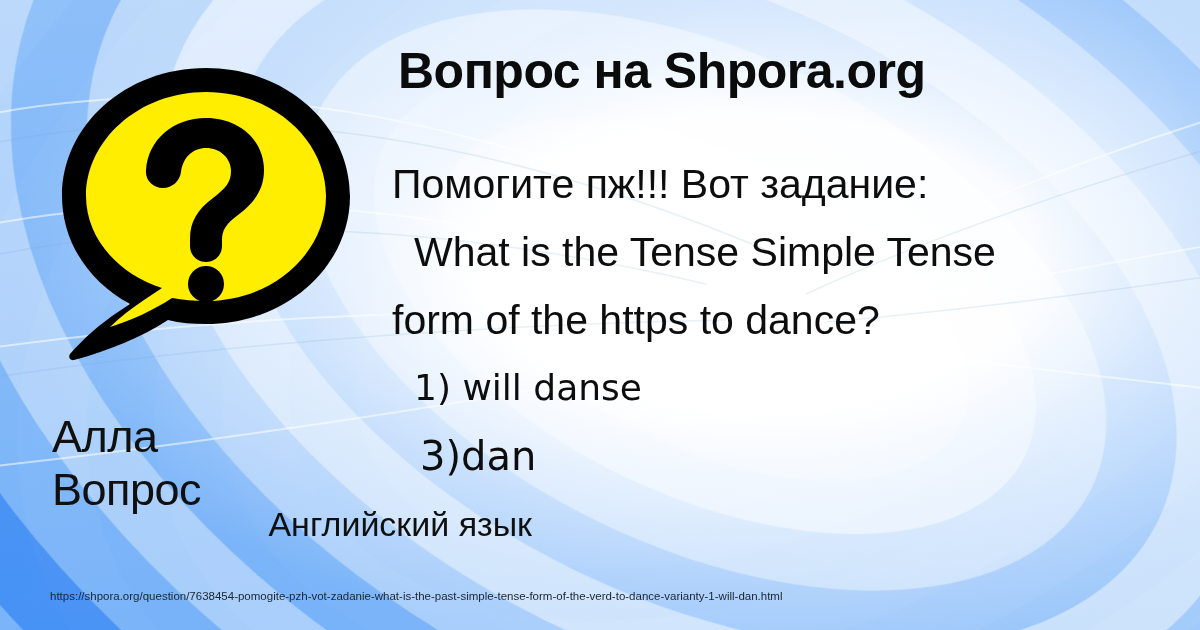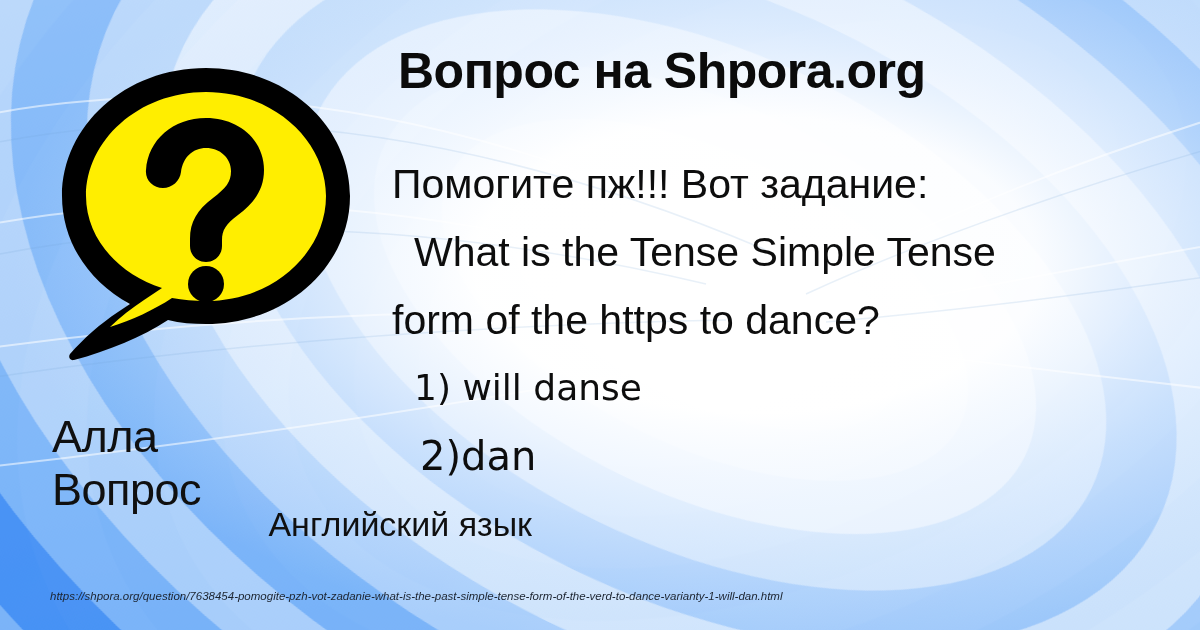--- a/index.html
+++ b/index.html
@@ -97,21 +97,20 @@
   
   #url {
     position: absolute;
     left: 50px;
     top: 589px;
     font-size: 11.5px;
     line-height: 14px;
     color: #1c2430;
     white-space: nowrap;
     letter-spacing: 0px;
-    font-style: italic;
   }
 </style>
 </head>
 <body>
 
 <div id="card">
 
   <div id="bg">
     <svg width="1200" height="630" viewBox="0 0 1200 630" style="position:absolute;inset:0;display:block">
       <defs>
@@ -255,21 +254,21 @@
     </svg>
   </div>
 
   <div id="title">Вопрос на Shpora.org</div>
 
   <div id="qbody">
     <div class="qline">Помогите пж!!! Вот задание:</div>
     <div class="qline indent1">What is the Tense Simple Tense</div>
     <div class="qline">form of the https to dance?</div>
     <div class="qline vopt">1) will danse</div>
-    <div class="qline vopt2">2)dan</div>
+    <div class="qline vopt2">3)dan</div>
   </div>
 
   <div id="author">
     <div>Алла</div>
     <div>Вопрос</div>
   </div>
 
   <div id="subject">Английский язык</div>
 
   <div id="url">https://shpora.org/question/7638454-pomogite-pzh-vot-zadanie-what-is-the-past-simple-tense-form-of-the-verd-to-dance-varianty-1-will-dan.html</div>

